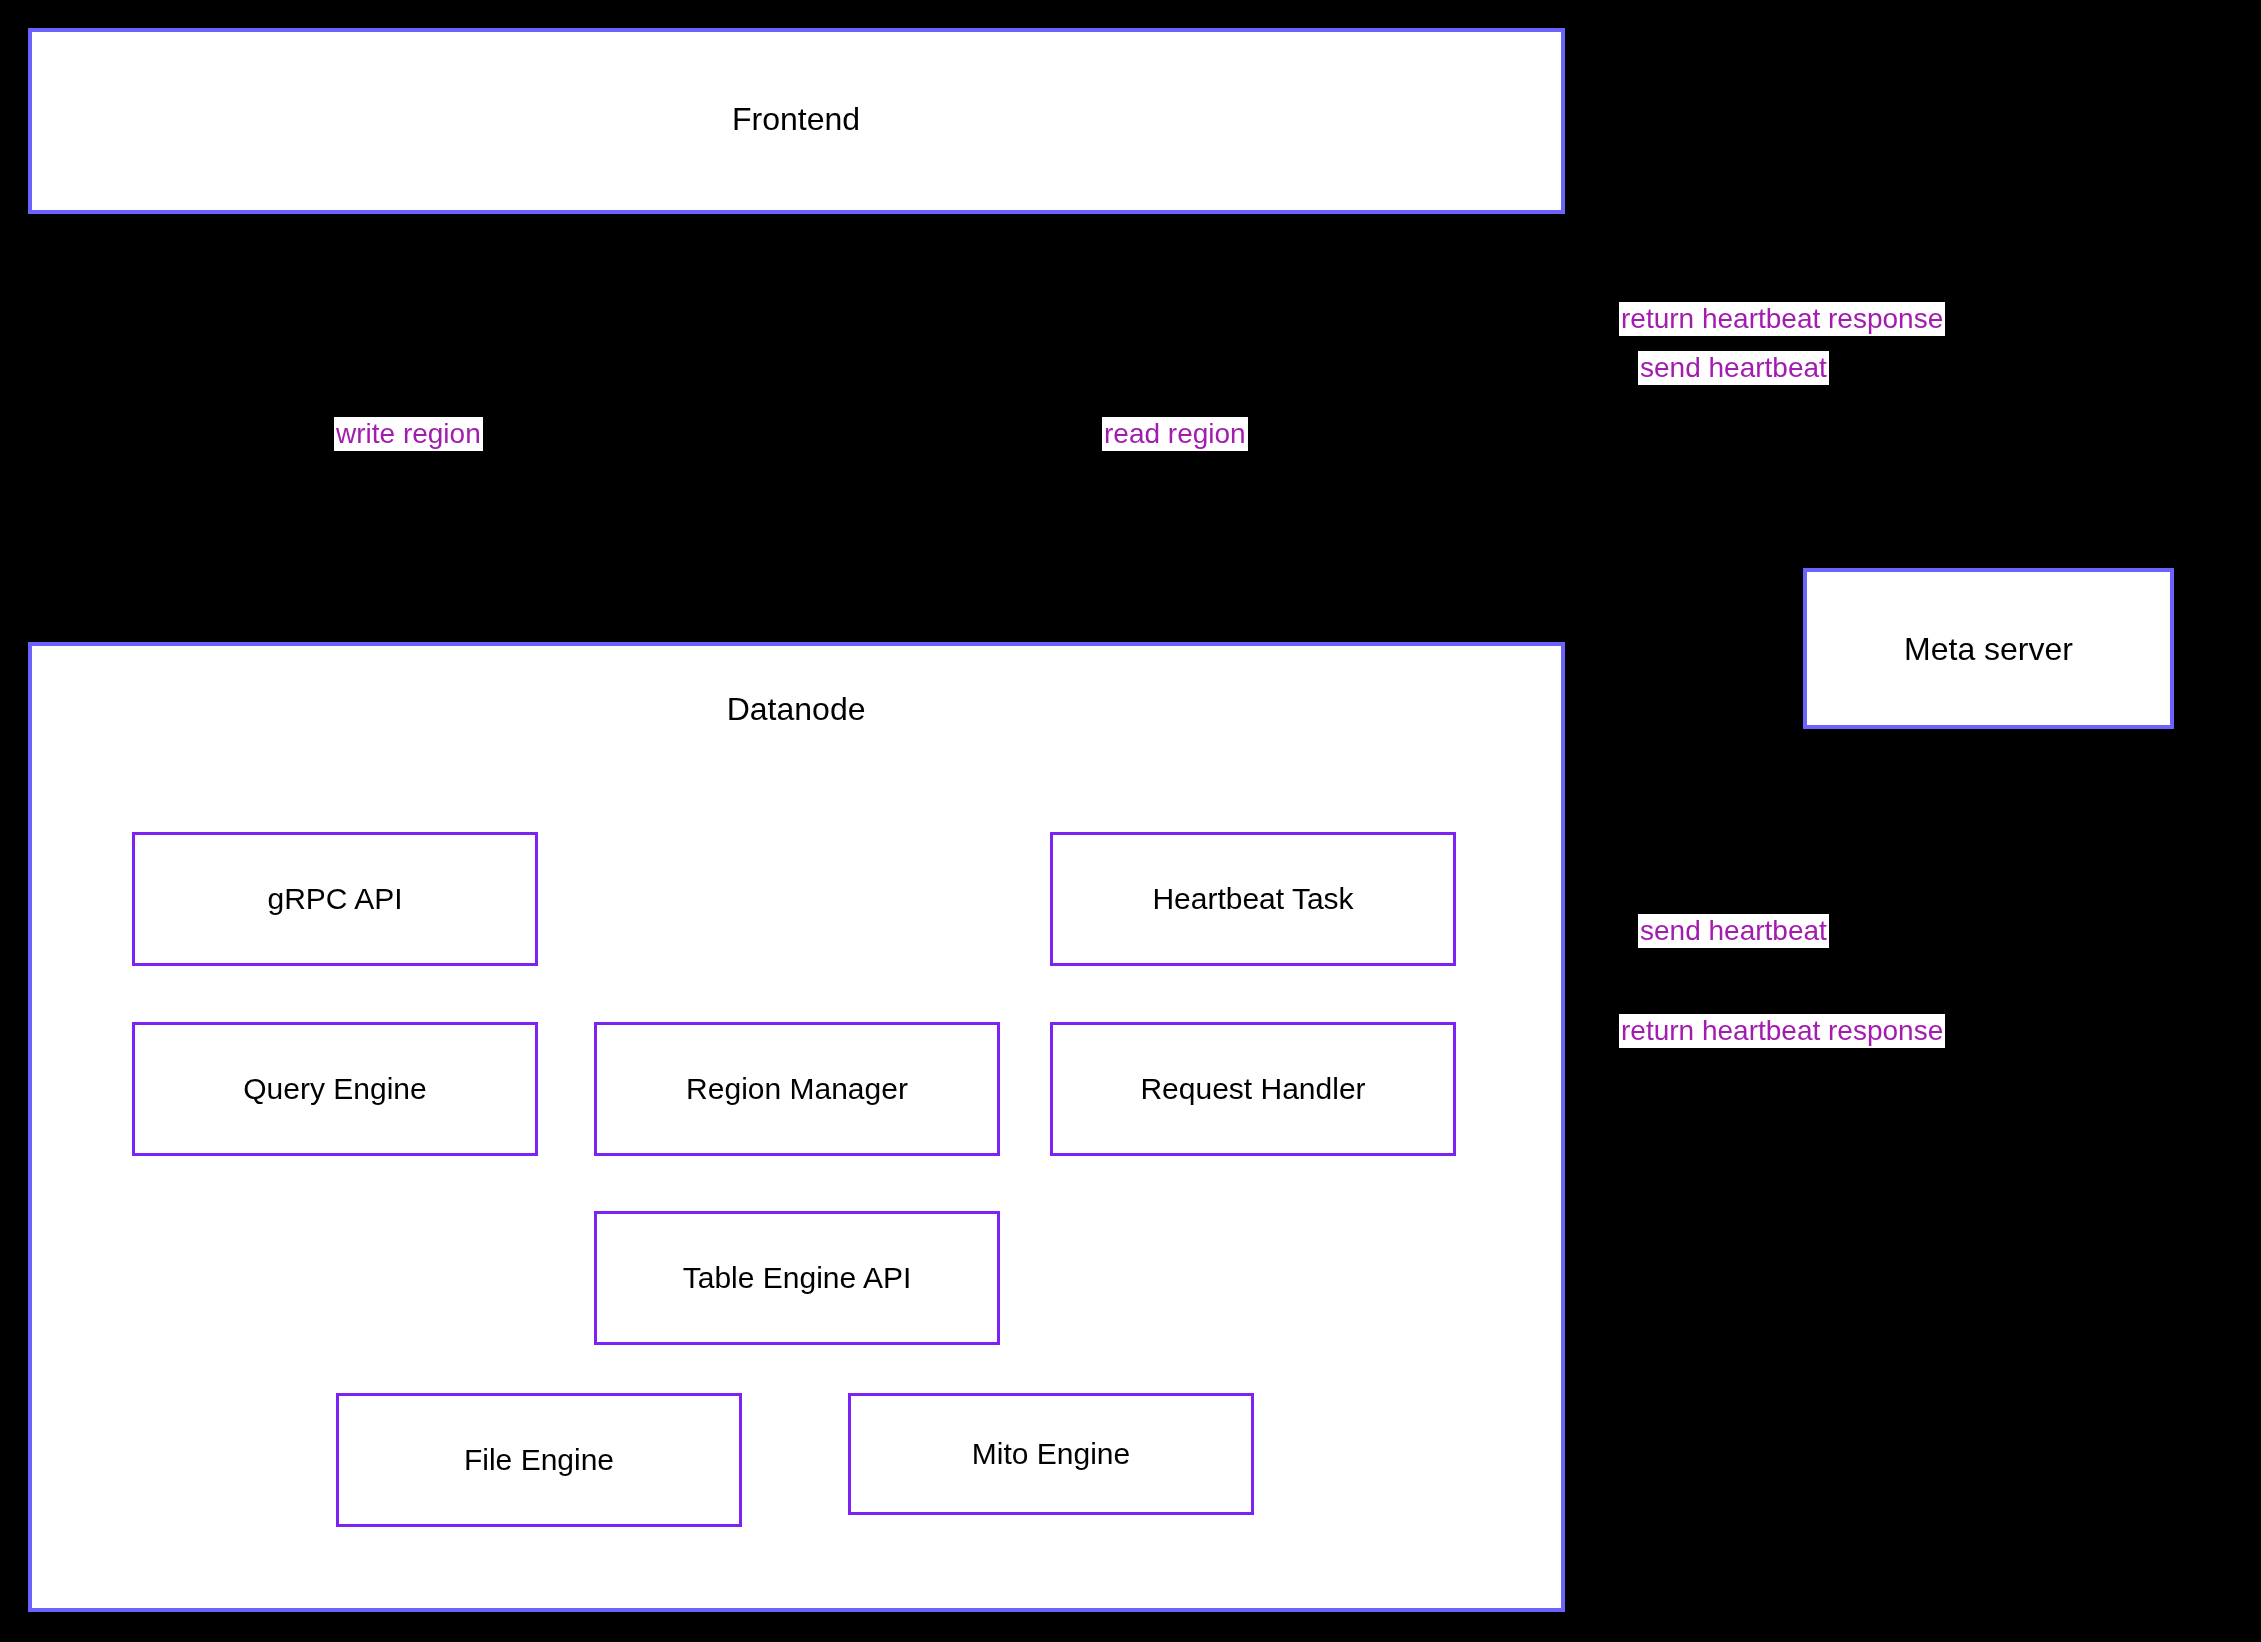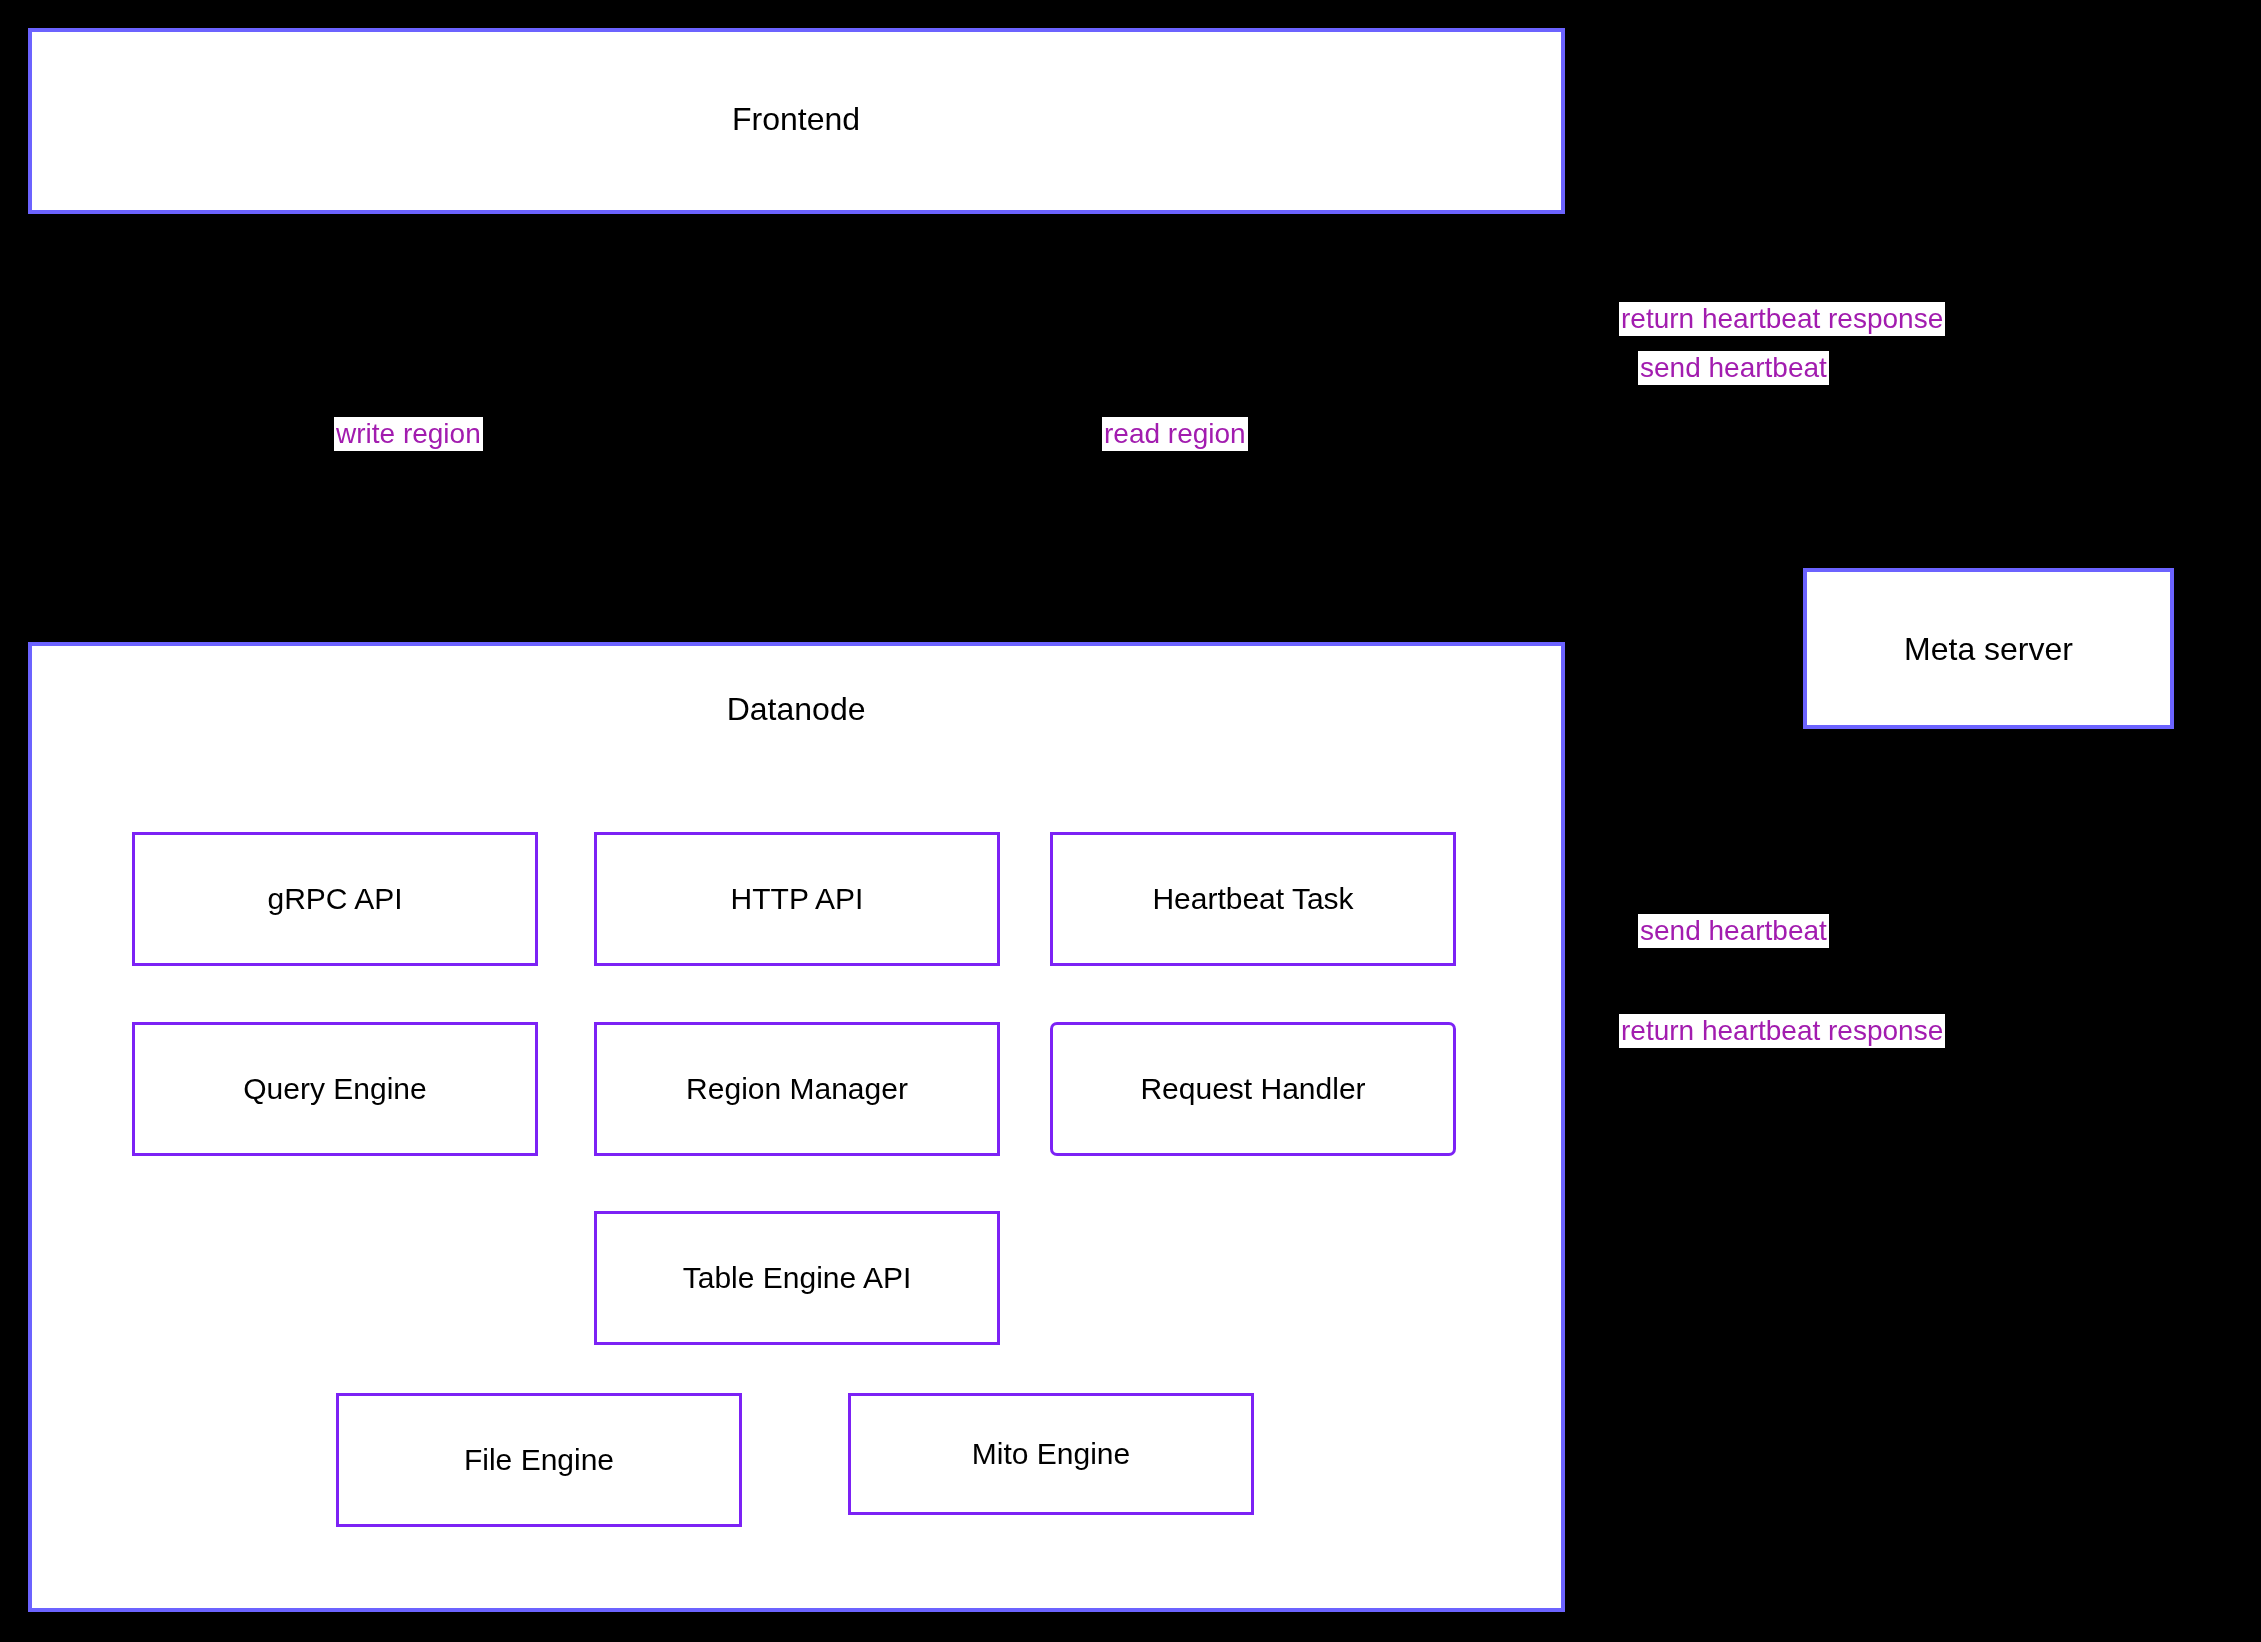--- a/index.html
+++ b/index.html
@@ -111,37 +111,34 @@
   </div>
 
   <div class="node outer title-pad" style="left:27.6px; top:642px; width:1537px; height:970px; padding-top:47px;">
     <span class="node-label">Datanode</span>
   </div>
 
   <div class="node inner" style="left:132px; top:832px; width:406px; height:134px;">
     <span class="node-label">gRPC API</span>
   </div>
 
-  <div class="node inner" style="left:594px; top:832px; width:406px; height:134px;">
-    <span class="node-label">HTTP API</span>
-  </div>
 
   <div class="node inner" style="left:1050px; top:832px; width:406px; height:134px;">
     <span class="node-label">Heartbeat Task</span>
   </div>
 
   <div class="node inner" style="left:132px; top:1022px; width:406px; height:134px;">
     <span class="node-label">Query Engine</span>
   </div>
 
   <div class="node inner" style="left:594px; top:1022px; width:406px; height:134px;">
     <span class="node-label">Region Manager</span>
   </div>
 
-  <div class="node inner" style="left:1050px; top:1022px; width:406px; height:134px;border-radius:7px;">
+  <div class="node inner" style="left:1050px; top:1022px; width:406px; height:134px;">
     <span class="node-label">Request Handler</span>
   </div>
 
   <div class="node inner" style="left:594px; top:1211px; width:406px; height:134px;">
     <span class="node-label">Table Engine API</span>
   </div>
 
   <div class="node inner" style="left:336px; top:1393px; width:406px; height:134px;">
     <span class="node-label">File Engine</span>
   </div>

